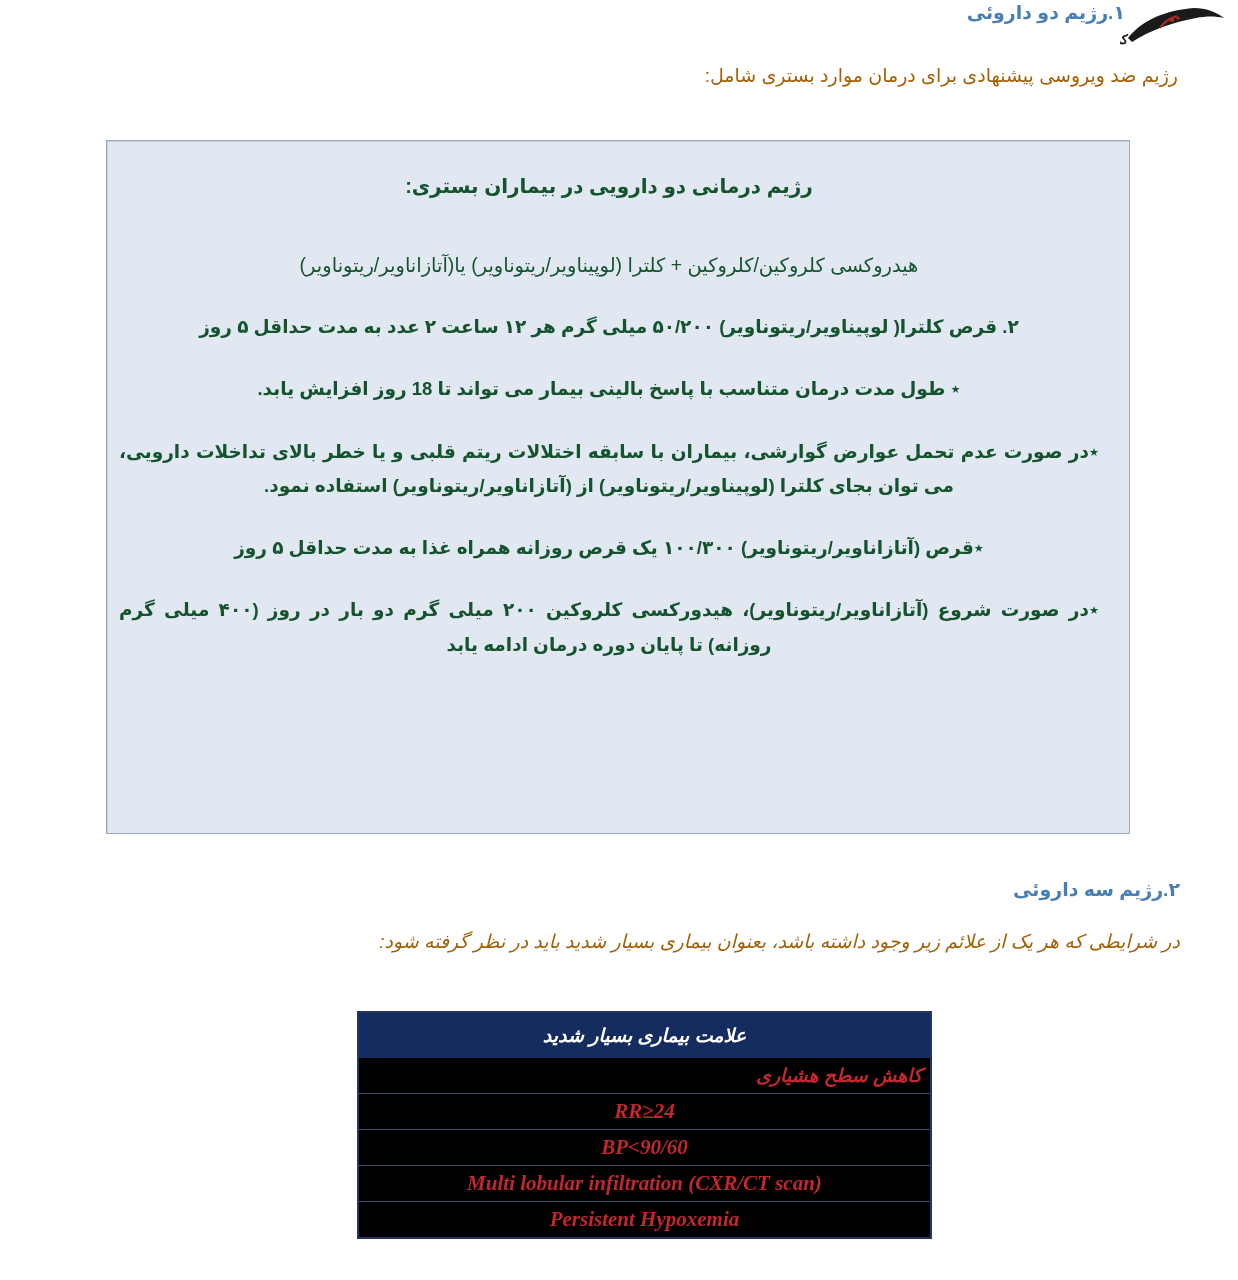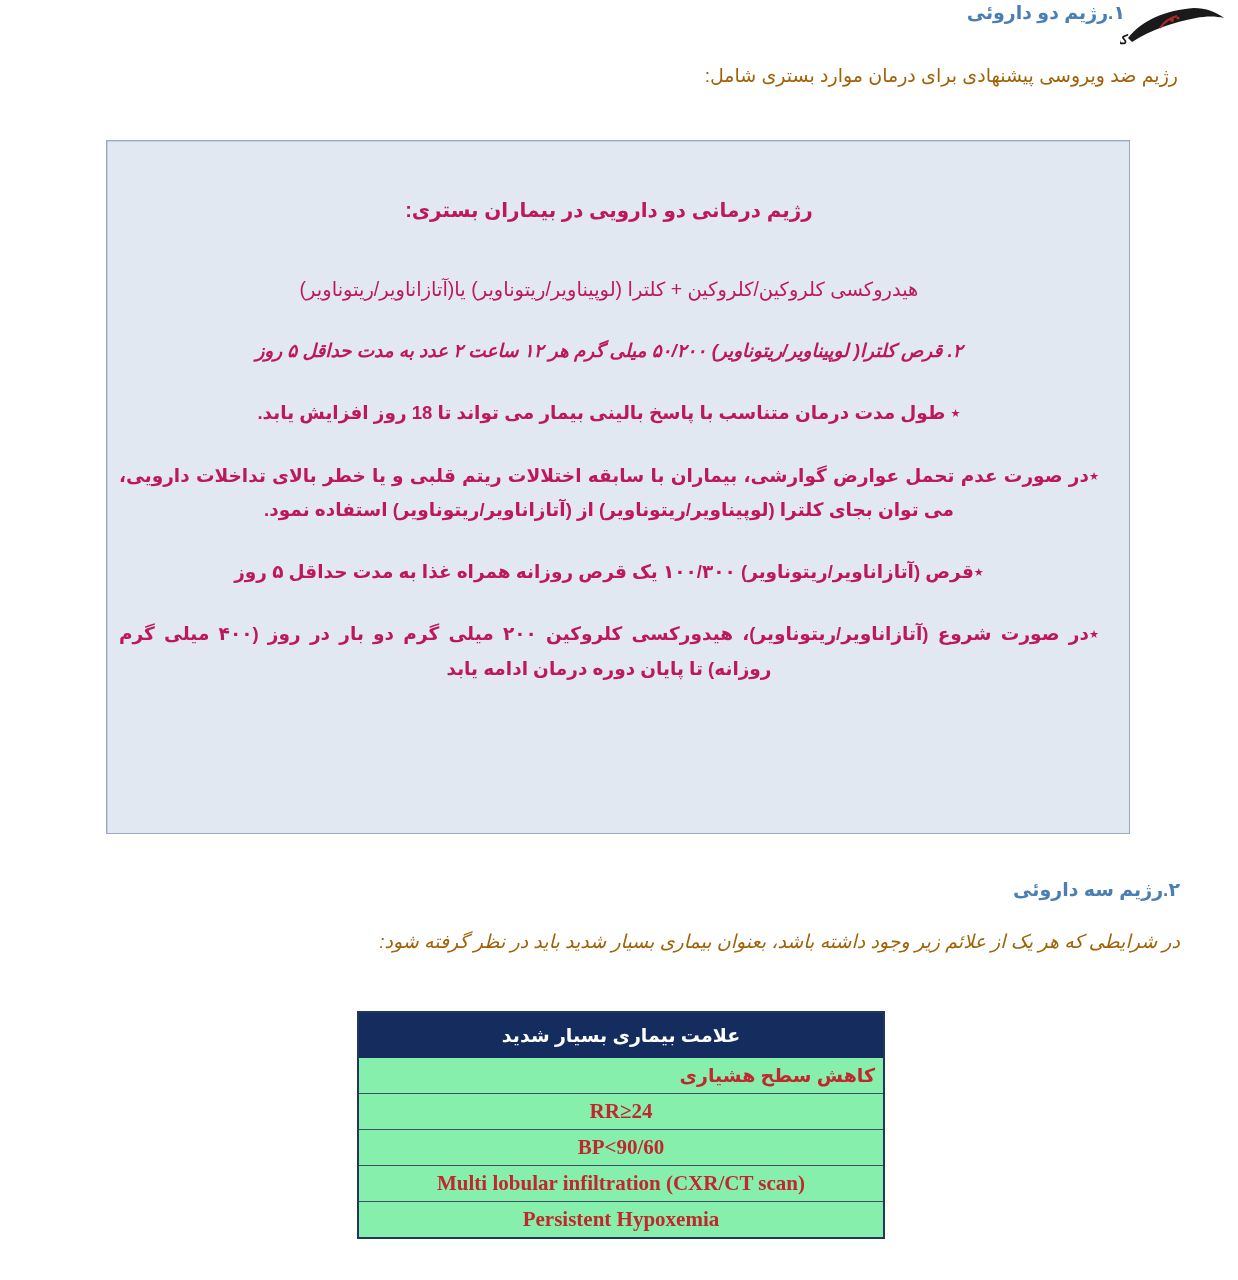--- a/index.html
+++ b/index.html
@@ -60,22 +60,21 @@
     width: 1024px;
     height: 694px;
     background: #e1e8f2;
     border: 1px solid #9aa9bd;
     box-sizing: border-box;
     box-shadow: 1px 1px 0 #c6cfdb inset;
   }
   .callout-inner {
     direction: rtl;
     padding: 18px 30px 0 12px;
-    color: #be185d;
-    margin-top: 24px;
+    color: #14532d;
   }
   .cbox-title {
     font-size: 20px;
     font-weight: bold;
     text-align: center;
     margin: 12px 0 0 0;
     line-height: 1.5;
   }
   .cbox-drugline {
     font-size: 19.5px;
@@ -87,57 +86,57 @@
   .cbox-item {
     font-size: 18.5px;
     font-weight: bold;
     margin: 30px 0 0 0;
     line-height: 1.85;
     text-align: justify;
     text-align-last: center;
   }
   .cbox-item.center-line {
     text-align: left;
-    font-style: italic;
   }
   .cbox-note {
     font-size: 18.5px;
     font-weight: bold;
     margin: 28px 0 0 0;
     line-height: 1.85;
     text-align: justify;
     text-align-last: center;
   }
   .cbox-note.single {
     text-align: center;
   }
 
   
   .sev-table {
     position: absolute;
     top: 1011px;
     left: 357px;
-    width: 528px;
+    width: 575px;
     border-collapse: collapse;
     border: 2px solid #23375e;
     table-layout: fixed;
+    font-style: italic;
   }
   .sev-table th {
     background: #152c5e;
     color: #ffffff;
     font-size: 19px;
     font-weight: bold;
     height: 42px;
     text-align: center;
     direction: rtl;
     border: 1px solid #152c5e;
     font-family: "Liberation Sans", "DejaVu Sans", sans-serif;
   }
   .sev-table td {
-    background: #86efac;
+    background: #000000;
     border: 1px solid #3d4f66;
     height: 35px;
     padding: 0 8px;
     color: #c1282d;
     font-size: 21px;
     font-weight: bold;
     font-family: "Liberation Serif", "DejaVu Serif", serif;
     vertical-align: middle;
   }
   .sev-table td.fa {

